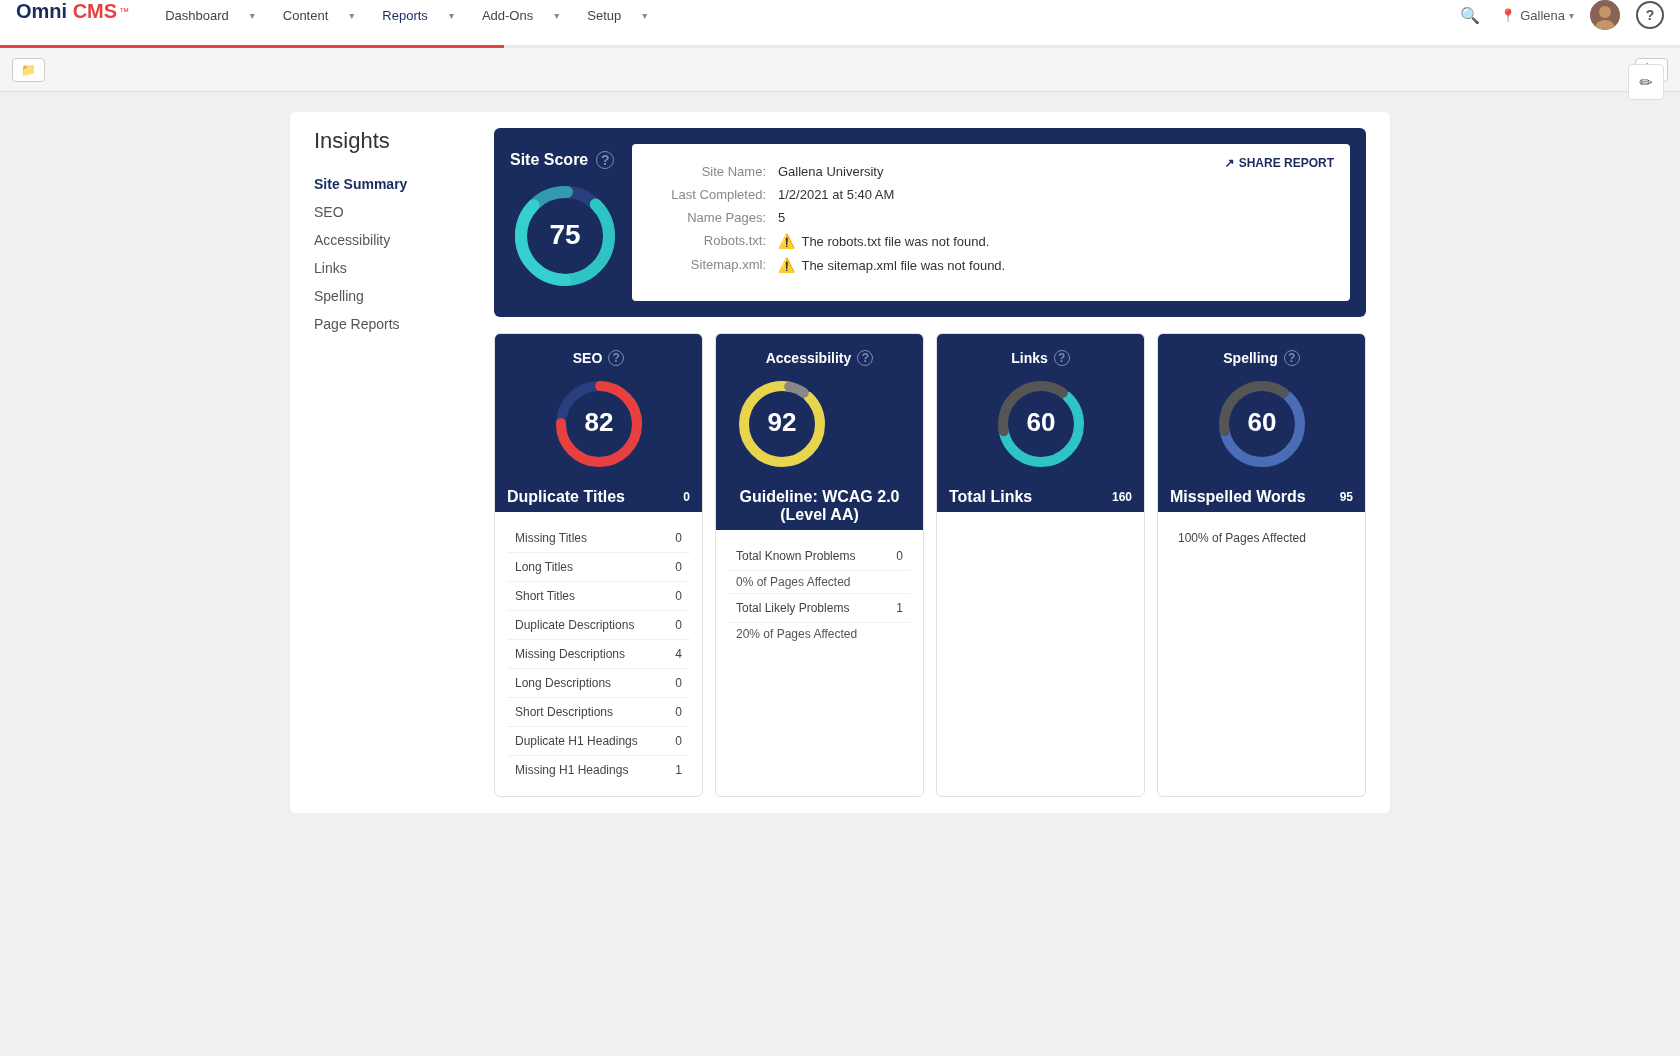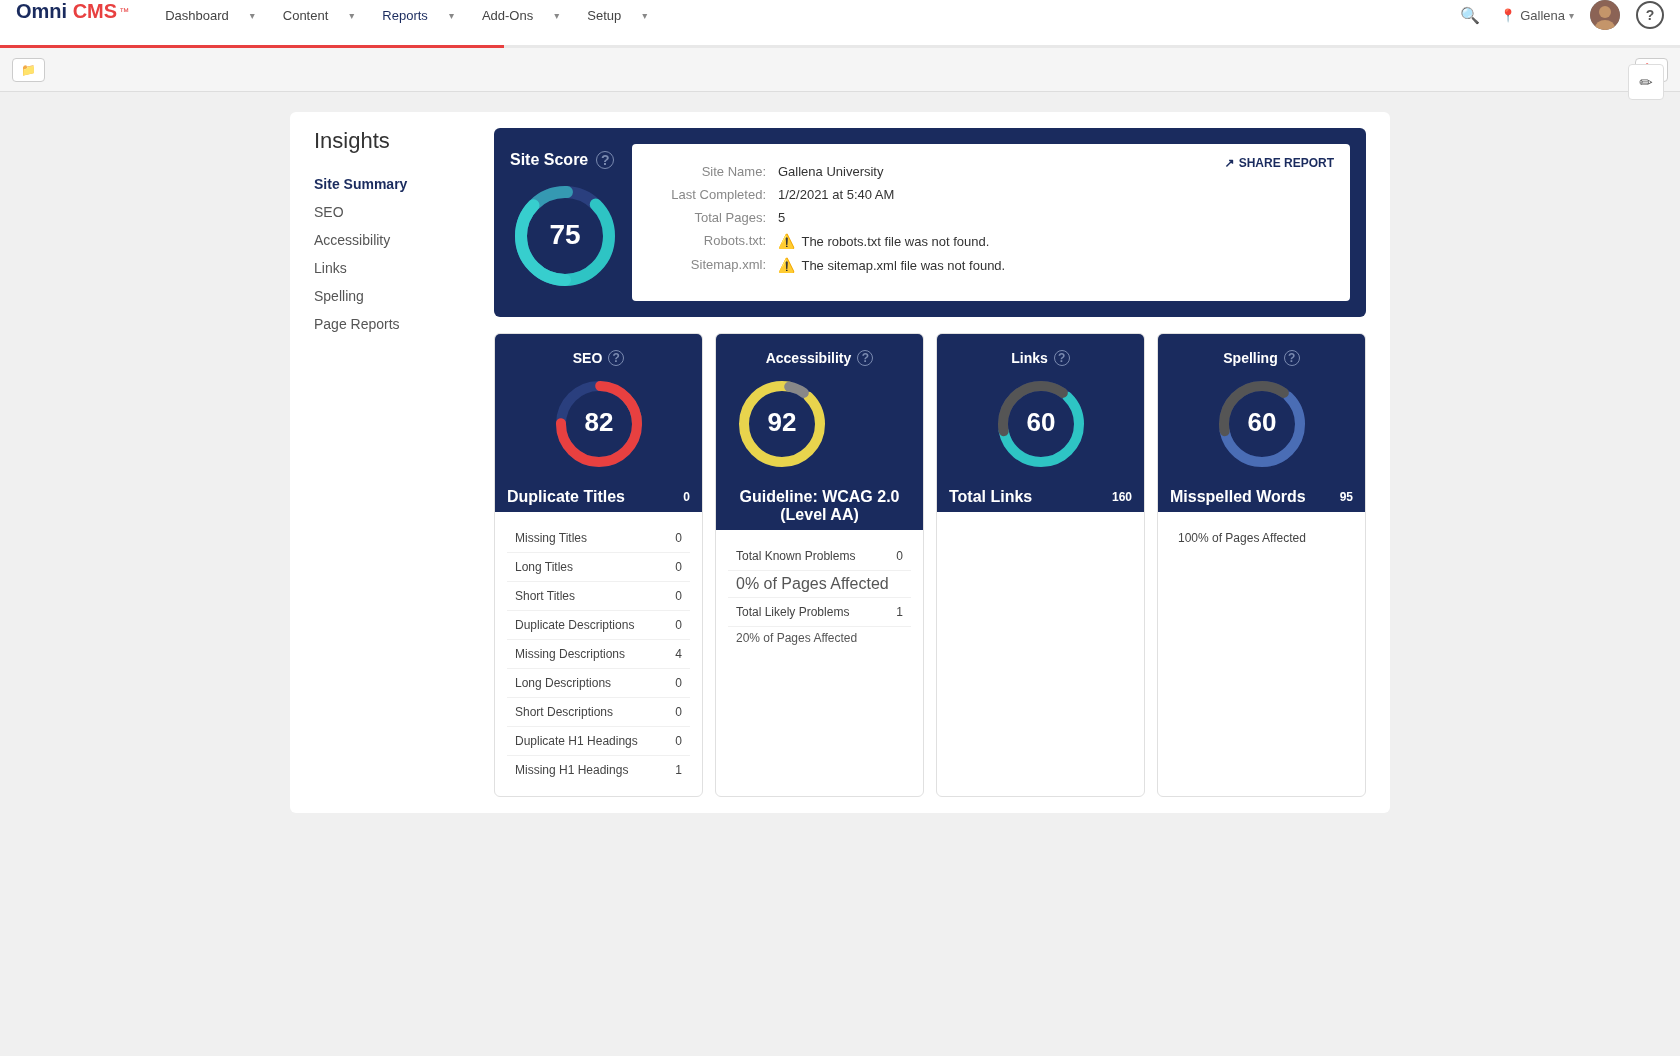--- a/index.html
+++ b/index.html
@@ -174,21 +174,21 @@
           </button>
           <div class="info-row">
             <span class="info-label">Site Name:</span>
             <span class="info-value">Gallena University</span>
           </div>
           <div class="info-row">
             <span class="info-label">Last Completed:</span>
             <span class="info-value">1/2/2021 at 5:40 AM</span>
           </div>
           <div class="info-row">
-            <span class="info-label">Total Pages:</span>
+            <span class="info-label">Name Pages:</span>
             <span class="info-value">5</span>
           </div>
           <div class="info-row">
             <span class="info-label">Robots.txt:</span>
             <span class="warning-text">
               <span class="warning-icon">⚠️</span>
               <span>The robots.txt file was not found.</span>
             </span>
           </div>
           <div class="info-row">
@@ -278,21 +278,21 @@
             </div>
           </div>
           <div class="metric-footer">
             <span class="metric-footer-label">Guideline: WCAG 2.0 (Level AA)</span>
           </div>
           <div class="metric-card-body">
             <div class="metric-row">
               <span class="metric-row-label">Total Known Problems</span>
               <span class="metric-row-value">0</span>
             </div>
-            <div style="padding:4px 8px;font-size:16px;color:#555;border-bottom:1px solid #f0f0f0;">
+            <div style="padding:4px 8px;font-size:12px;color:#555;border-bottom:1px solid #f0f0f0;">
               <span>0% of Pages Affected</span>
             </div>
             <div class="metric-row">
               <span class="metric-row-label">Total Likely Problems</span>
               <span class="metric-row-value">1</span>
             </div>
             <div style="padding:4px 8px;font-size:12px;color:#555;">
               <span>20% of Pages Affected</span>
             </div>
           </div>

